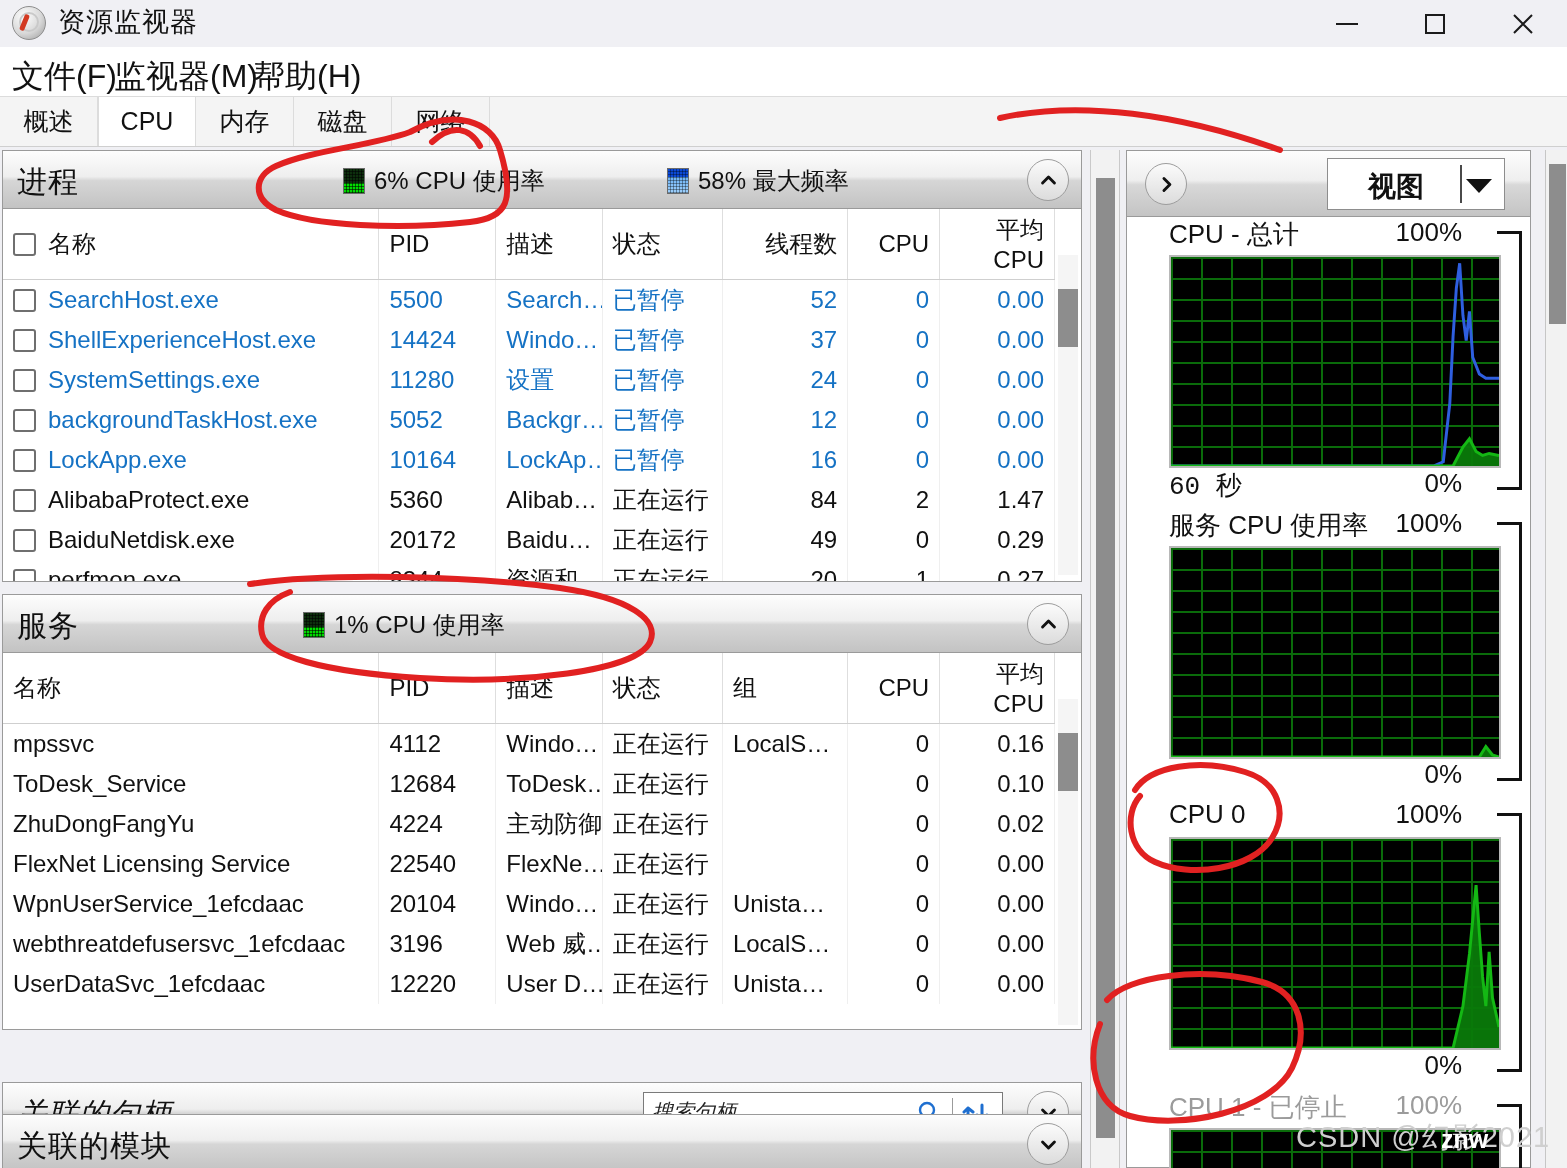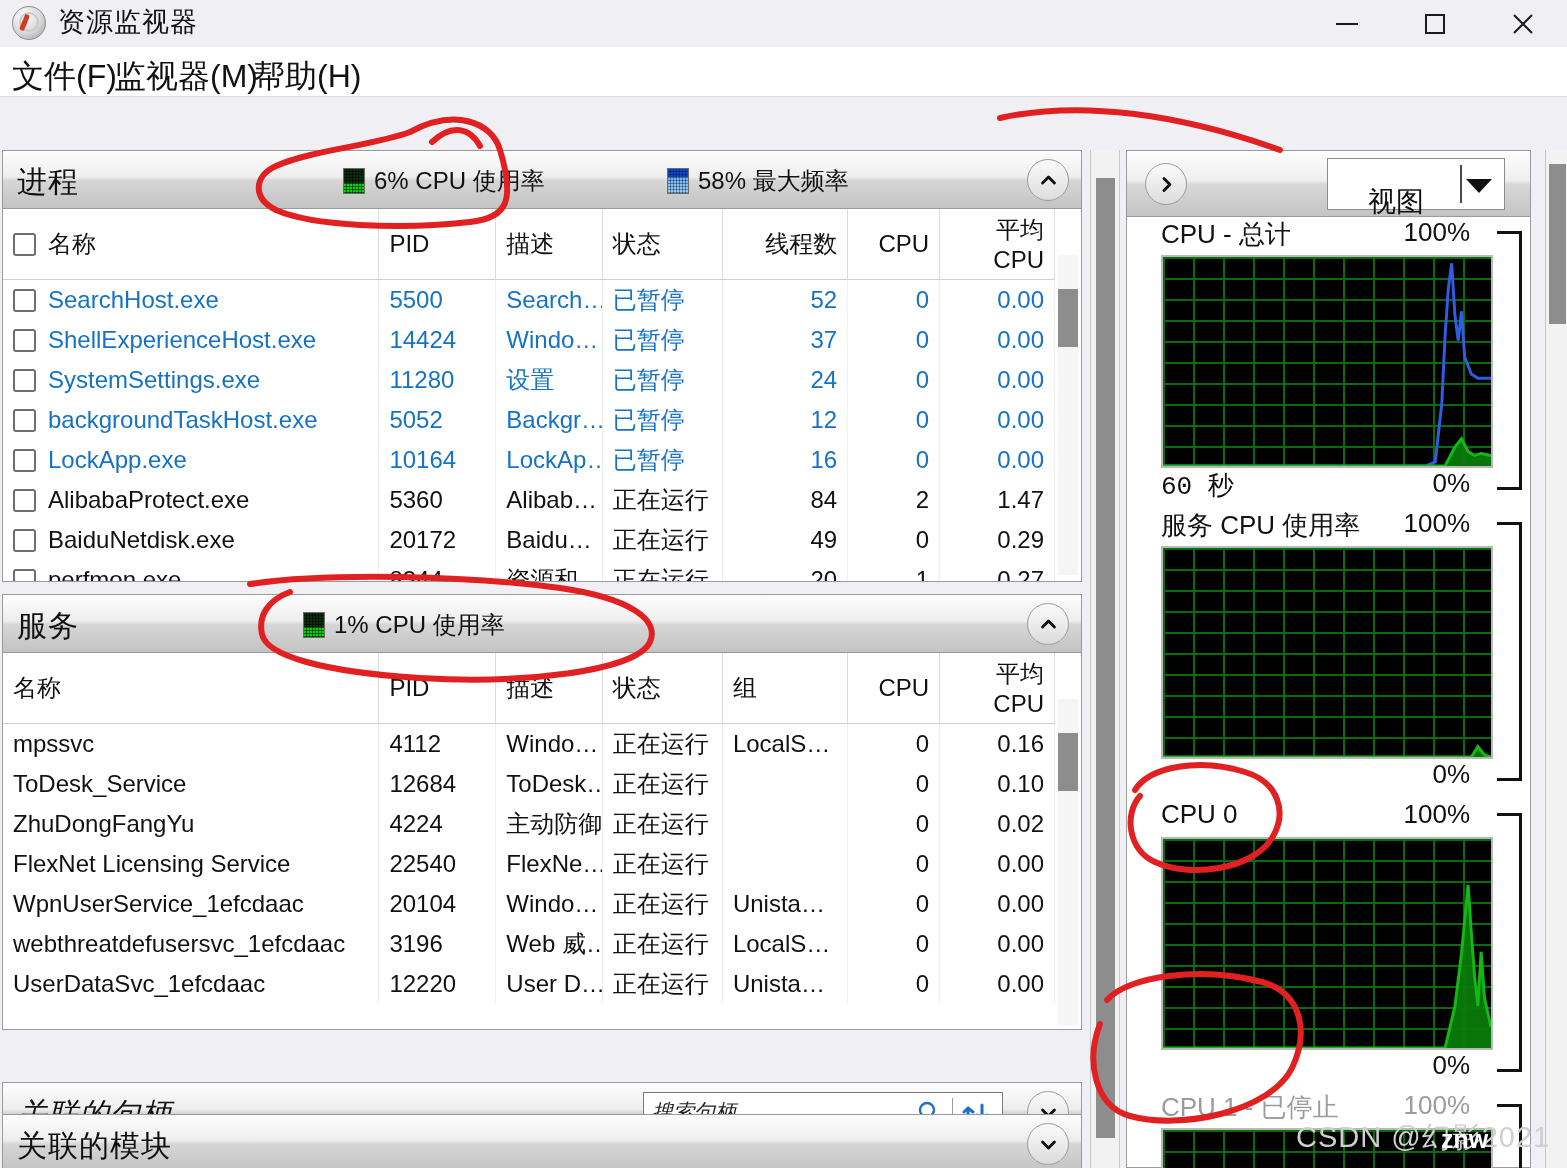--- a/index.html
+++ b/index.html
@@ -95,26 +95,26 @@
   .rpanel{position:absolute;left:0;top:0;width:405px;height:1018px;background:#fff;
     border:1px solid #9a9a9a;box-sizing:border-box;}
   .rhead{position:relative;height:66px;box-sizing:border-box;
     background:linear-gradient(to bottom,#fdfdfd 0%,#efefef 45%,#d8d8d8 52%,#c4c4c4 100%);
     border-bottom:1px solid #9a9a9a;}
   .r-expand{position:absolute;left:18px;top:12px;width:42px;height:42px;border-radius:50%;
     background:linear-gradient(to bottom,#fbfbfb,#dcdcdc);border:1px solid #9d9d9d;
     box-sizing:border-box;display:flex;align-items:center;justify-content:center;}
   .viewbtn{position:absolute;left:200px;top:7px;width:178px;height:52px;background:#fff;
     border:1px solid #8d8d8d;box-sizing:border-box;}
-  .viewbtn .lbl{position:absolute;left:40px;top:24px;font-size:28px;color:#111;}
+  .viewbtn .lbl{position:absolute;left:40px;top:9px;font-size:28px;color:#111;font-weight:bold;}
   .viewbtn .vdiv{position:absolute;right:42px;top:6px;width:2px;height:38px;background:#4a4a4a;}
   .viewbtn .arw{position:absolute;right:12px;top:20px;width:0;height:0;
     border-left:13px solid transparent;border-right:13px solid transparent;border-top:14px solid #111;}
 
-  .gblock{position:relative;padding:0 24px;}
+  .gblock{position:relative;padding:0 32px;}
   .glabel{position:relative;height:38px;}
   .glabel .nm{position:absolute;left:10px;top:0;font-size:26px;color:#111;white-space:nowrap;}
   .glabel .nm.gray{color:#9b9b9b;}
   .glabel .pc{position:absolute;right:36px;top:0;font-size:26px;color:#111;}
   .glabel .pc.gray{color:#9b9b9b;}
   .gfoot{position:relative;height:40px;}
   .gfoot .lf{position:absolute;left:10px;top:0;font-size:26px;color:#111;font-family:Liberation Mono, monospace;}
   .gfoot .rt{position:absolute;right:36px;top:0;font-size:26px;color:#111;}
   .gcanvas{position:relative;margin-left:10px;width:332px;background:#000;
     border:2px solid #b8b8b8;box-sizing:border-box;overflow:hidden;}
@@ -157,20 +157,27 @@
       </div>
     </div>
   </div>
 
   <div class="menubar">
     <div class="menuitem mi0">文件(F)</div>
     <div class="menuitem mi1">监视器(M)</div>
     <div class="menuitem mi2">帮助(H)</div>
   </div>
 
+  <div class="tabstrip">
+    <div class="tab t0">概述</div>
+    <div class="tab t1 active">CPU</div>
+    <div class="tab t2">内存</div>
+    <div class="tab t3">磁盘</div>
+    <div class="tab t4">网络</div>
+  </div>
 
   <div class="leftcol">
 
     <div class="panel" style="top:0;width:1080px;height:432px;">
       <div class="ph">
         <div class="ph-title">进程</div>
         <div class="ph-stat" style="left:300px;padding-left:40px;">
           <span class="meter green"></span><span>6% CPU 使用率</span>
         </div>
         <div class="ph-stat" style="left:664px;">

